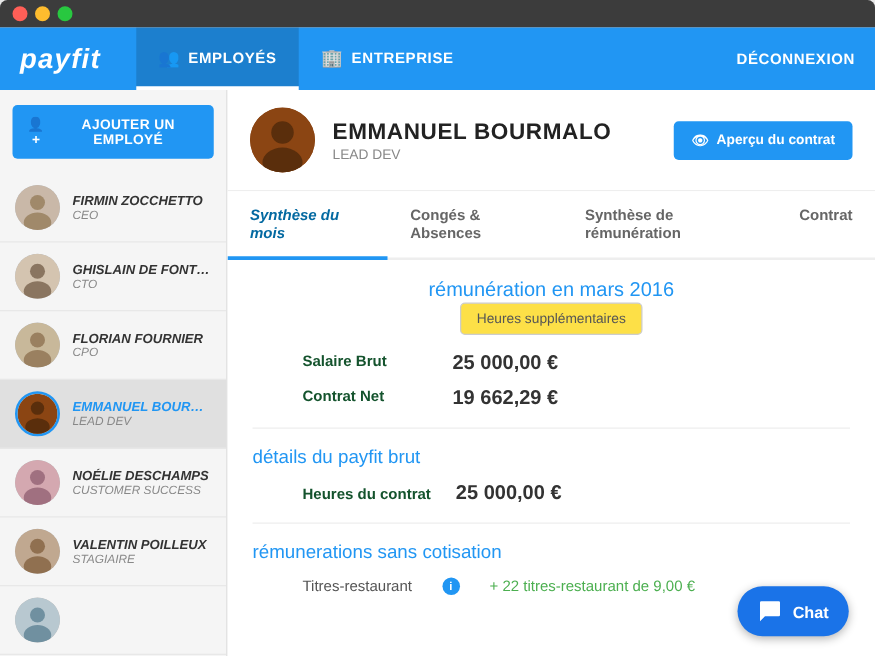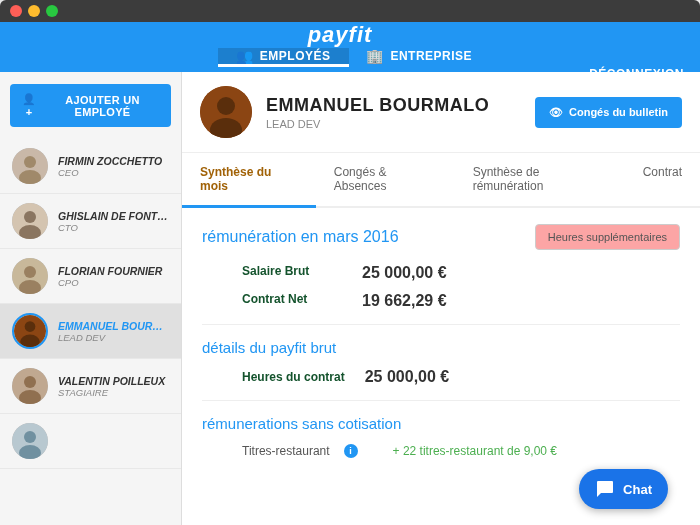--- a/index.html
+++ b/index.html
@@ -29,21 +29,20 @@
     .chrome-yellow { background: #febc2e; }
     .chrome-green { background: #28c840; }
 
     
     .header {
       background: #2196f3;
       height: 50px;
       display: flex;
       align-items: center;
       padding: 0 16px;
-      flex-direction: column;
     }
     .logo {
       color: white;
       font-size: 22px;
       font-weight: 700;
       letter-spacing: 1px;
       margin-right: 20px;
       font-style: italic;
     }
     .nav-tabs {
@@ -214,43 +213,45 @@
       border-bottom: 2px solid #eee;
       background: white;
     }
     .sub-tab {
       padding: 12px 18px;
       font-size: 12px;
       color: #666;
       cursor: pointer;
       border-bottom: 3px solid transparent;
       margin-bottom: -2px;
-      font-weight: 400;
+      font-weight: 700;
     }
     .sub-tab.active {
-      color: #a16207;
+      color: #0369a1;
       border-bottom: 3px solid #2196f3;
       font-weight: 600;
+      font-style: italic;
     }
 
     
     .content-body {
       padding: 16px 20px;
     }
     .section-title {
       font-size: 16px;
       color: #2196f3;
       font-weight: 400;
       margin-bottom: 14px;
       display: flex;
       align-items: center;
       justify-content: space-between;
+      flex-direction: column;
     }
     .heures-btn {
-      background: #fca5a5;
+      background: #fde047;
       border: 1px solid #ccc;
       border-radius: 4px;
       padding: 6px 12px;
       font-size: 11px;
       color: #555;
       cursor: pointer;
     }
     .salary-row {
       display: flex;
       gap: 20px;
@@ -280,21 +281,21 @@
     }
     .detail-row {
       display: flex;
       gap: 20px;
       margin: 10px 0 10px 40px;
       align-items: center;
     }
     .titres-row {
       display: flex;
       align-items: center;
-      gap: 14px;
+      gap: 24px;
       margin: 8px 0 8px 40px;
       font-size: 12px;
     }
     .titres-label {
       color: #555;
       font-size: 12px;
     }
     .info-badge {
       background: #2196f3;
       color: white;
@@ -304,28 +305,27 @@
       font-size: 9px;
       display: inline-flex;
       align-items: center;
       justify-content: center;
       font-weight: 700;
     }
     .titres-value {
       color: #4caf50;
       font-size: 12px;
       font-weight: 500;
-      margin-left: 21px;
     }
 
     
     .chat-btn {
       position: fixed;
       bottom: 16px;
-      right: 32px;
+      right: 21px;
       background: #1a73e8;
       color: white;
       border: none;
       border-radius: 24px;
       padding: 10px 16px;
       font-size: 13px;
       font-weight: 600;
       cursor: pointer;
       display: flex;
       align-items: center;
@@ -418,20 +418,33 @@
           <circle cx="18" cy="13" r="6" fill="#5a2e0c"></circle>
           <ellipse cx="18" cy="30" rx="11" ry="8" fill="#5a2e0c"></ellipse>
         </svg>
       </div>
       <div class="emp-info">
         <div class="emp-name" style="color:#2196f3;">EMMANUEL BOURMALO</div>
         <div class="emp-role">LEAD DEV</div>
       </div>
     </div>
 
+    <div class="employee-item">
+      <div class="avatar">
+        <svg width="36" height="36" viewBox="0 0 36 36">
+          <circle cx="18" cy="18" r="18" fill="#d4a8b0"></circle>
+          <circle cx="18" cy="14" r="6" fill="#a07080"></circle>
+          <ellipse cx="18" cy="30" rx="11" ry="8" fill="#a07080"></ellipse>
+        </svg>
+      </div>
+      <div class="emp-info">
+        <div class="emp-name">NOÉLIE DESCHAMPS</div>
+        <div class="emp-role">CUSTOMER SUCCESS</div>
+      </div>
+    </div>
 
     <div class="employee-item">
       <div class="avatar">
         <svg width="36" height="36" viewBox="0 0 36 36">
           <circle cx="18" cy="18" r="18" fill="#c0a890"></circle>
           <circle cx="18" cy="14" r="6" fill="#907050"></circle>
           <ellipse cx="18" cy="30" rx="11" ry="8" fill="#907050"></ellipse>
         </svg>
       </div>
       <div class="emp-info">
@@ -460,21 +473,21 @@
           <circle cx="26" cy="20" r="9" fill="#5a2e0c"></circle>
           <ellipse cx="26" cy="44" rx="16" ry="12" fill="#5a2e0c"></ellipse>
         </svg>
       </div>
       <div class="profile-info">
         <div class="profile-name">EMMANUEL BOURMALO</div>
         <div class="profile-role">LEAD DEV</div>
       </div>
       <button class="bulletin-btn">
         <span>👁</span>
-        <span>Congés du bulletin</span>
+        <span>Aperçu du contrat</span>
       </button>
     </div>
 
     <div class="sub-tabs">
       <div class="sub-tab active">Synthèse du mois</div>
       <div class="sub-tab">Congés &amp; Absences</div>
       <div class="sub-tab">Synthèse de rémunération</div>
       <div class="sub-tab">Contrat</div>
     </div>
 

